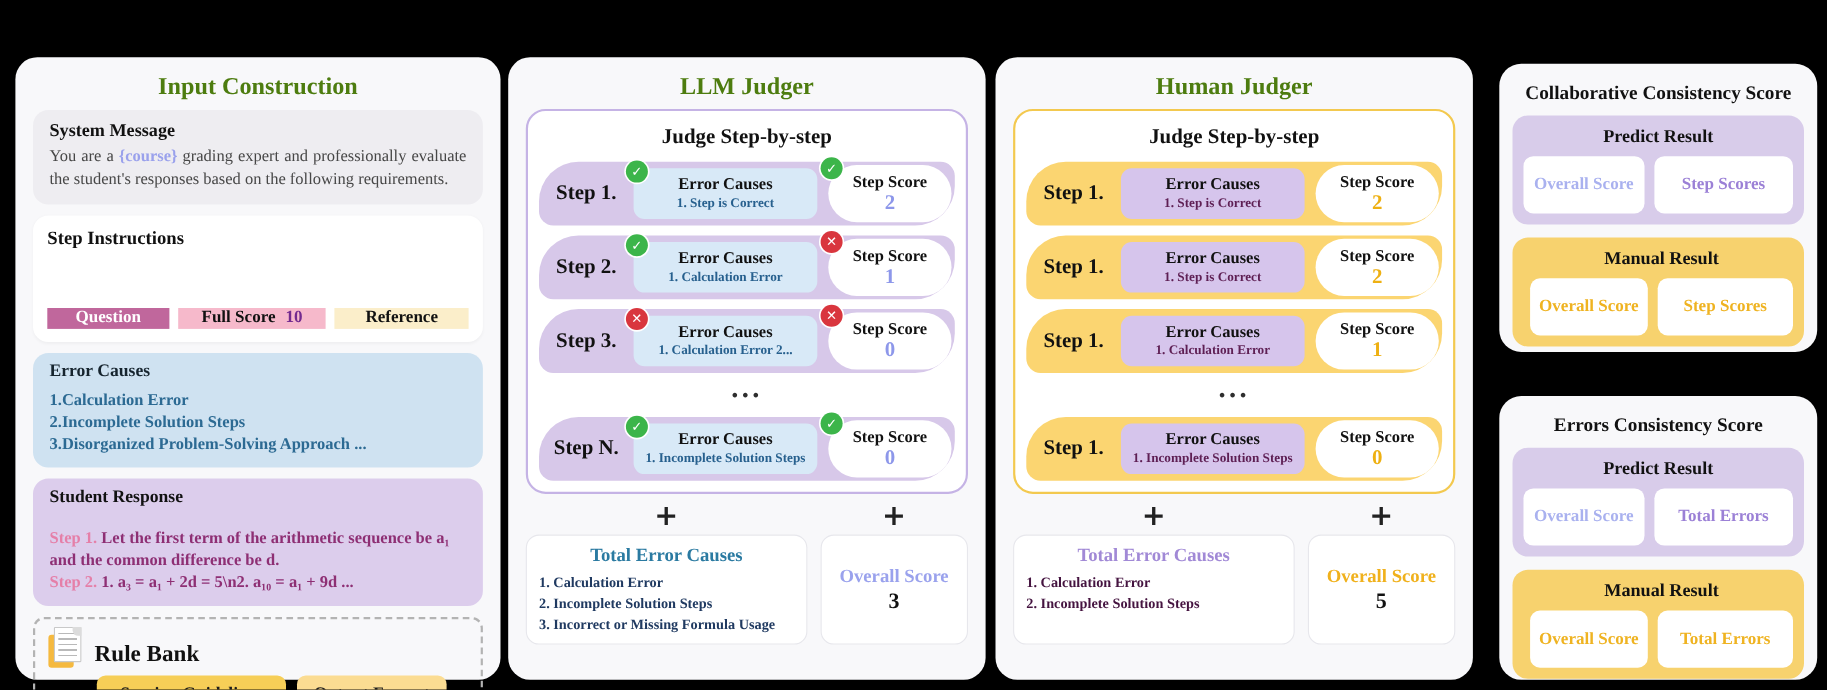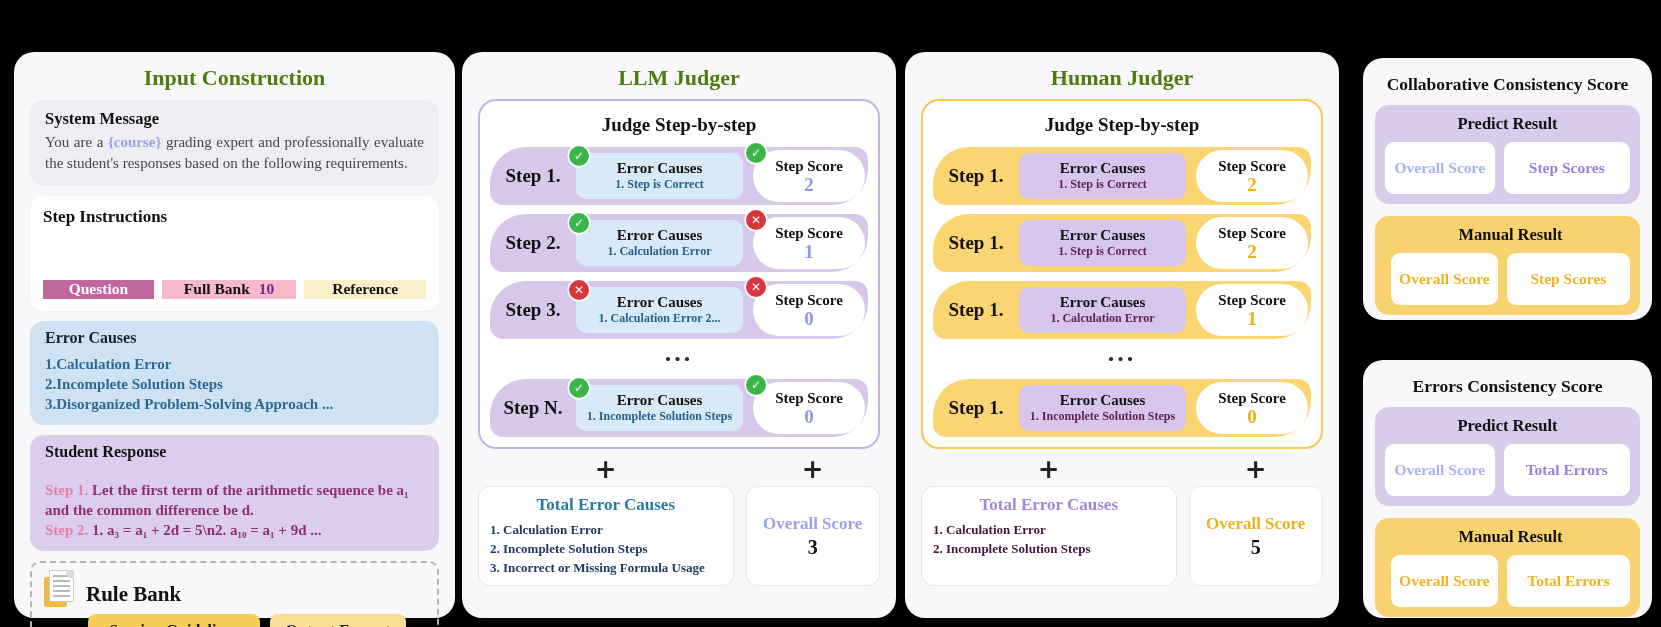--- a/index.html
+++ b/index.html
@@ -127,21 +127,21 @@
     <div class="sysmsg">
       <div class="sys-h">System Message</div>
       <div class="sys-body"><span>You are a </span><span class="sys-var">{course}</span><span> grading expert and professionally evaluate the student's responses based on the following requirements.</span></div>
     </div>
 
     <div class="ui-card">
       <div class="ui-h">Step Instructions</div>
       <div class="pill-row">
         <div class="pill pill-question">Question</div>
         <div class="pill pill-fullscore">
-            <span>Full Bank</span>
+            <span>Full Score</span>
             <span class="pv">10</span>
           </div>
         <div class="pill pill-reference">Reference</div>
       </div>
     </div>
 
     <div class="blue-box">
       <div class="blue-h">Error Causes</div>
       <div class="blue-item">1.Calculation Error</div>
       <div class="blue-item">2.Incomplete Solution Steps</div>

